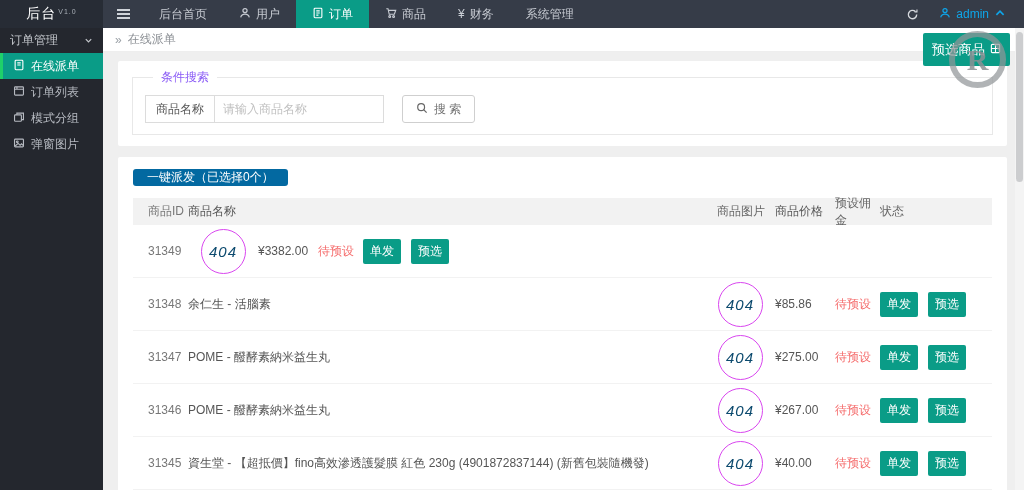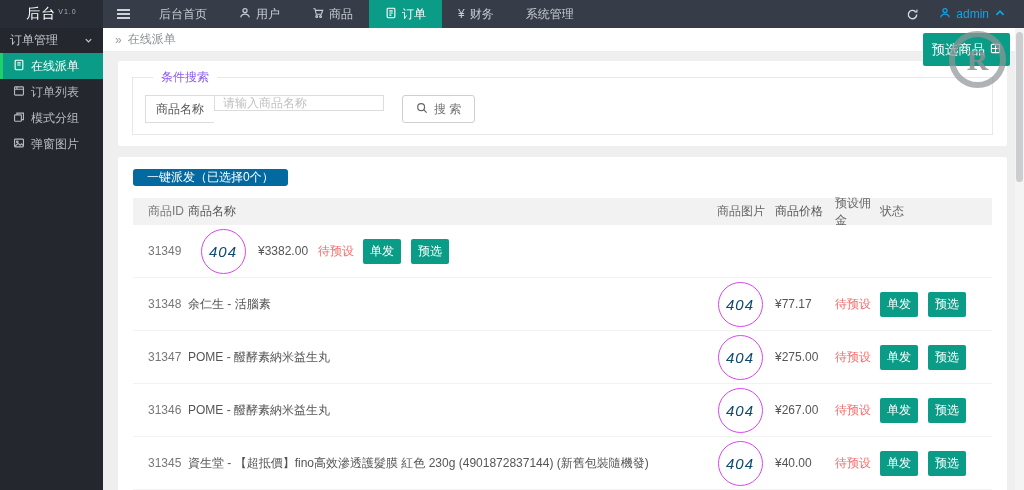--- a/index.html
+++ b/index.html
@@ -43,21 +43,21 @@
   .watermark span { font-size:30px; font-weight:bold; color:rgba(140,145,148,0.85); font-family:"Liberation Serif","DejaVu Serif",serif; }
 
   
   .card { background:#fff; border-radius:2px; }
   .search-card { padding:8px 14px 11px 14px; margin-bottom:11px; }
   fieldset { border:1px solid #e8e8e8; padding:9px 12px 11px 12px; }
   legend { color:#8b5cf6; padding:0 8px; margin-left:8px; }
   .search-row { display:flex; align-items:center; }
   .input-group { display:flex; }
   .input-label { height:28px; display:flex; align-items:center; padding:0 10px; border:1px solid #dcdcdc; border-right:none; color:#555; background:#fff; }
-  .input-group input { height:16px; width:170px; border:1px solid #dcdcdc; padding:0 8px; font-size:12px; color:#333; outline:none; }
+  .input-group input { height:28px; width:170px; border:1px solid #dcdcdc; padding:0 8px; font-size:12px; color:#333; outline:none; }
   .input-group input::placeholder { color:#c0c0c0; }
   .search-btn { margin-left:18px; height:28px; display:flex; align-items:center; gap:6px; background:#fff; border:1px solid #cfcfcf; border-radius:3px; padding:0 13px; color:#737373; cursor:pointer; font-size:12px; }
   .search-btn svg { width:12px; height:12px; }
 
   
   .table-card { padding:12px 15px 0 15px; min-height:360px; }
   .dispatch-btn { height:17px; background:#0369a1; color:#fff; border:none; border-radius:3px; padding:0 14px; font-size:12px; cursor:pointer; }
   .table { margin-top:12px; }
   .t-head { display:flex; align-items:center; height:27px; background:#f2f2f2; color:#666; }
   .t-row { display:flex; align-items:center; height:53px; border-bottom:1px solid #f2f2f2; background:#fff; }
@@ -95,34 +95,34 @@
       <div class="nav-item">
         <span>后台首页</span>
       </div>
       <div class="nav-item">
         <span class="icn"><svg viewBox="0 0 14 14" fill="none" stroke="currentColor" stroke-width="1.4">
               <circle cx="7" cy="4.2" r="2.4"></circle>
               <path d="M2 12c.6-2.6 2.6-3.8 5-3.8S11.4 9.4 12 12"></path>
             </svg></span>
         <span>用户</span>
       </div>
+      <div class="nav-item active">
+        <span class="icn"><svg viewBox="0 0 14 14" fill="none" stroke="currentColor" stroke-width="1.3">
+              <rect x="2.5" y="1.5" width="9" height="11" rx="1"></rect>
+              <path d="M5 4.5h4M5 7h4M5 9.5h2.5"></path>
+            </svg></span>
+        <span>订单</span>
+      </div>
       <div class="nav-item">
         <span class="icn"><svg viewBox="0 0 14 14" fill="none" stroke="currentColor" stroke-width="1.3">
               <path d="M1.5 2h2l1.4 6.5h6L12.5 4H4"></path>
               <circle cx="5.5" cy="11.2" r="1.1"></circle>
               <circle cx="10" cy="11.2" r="1.1"></circle>
             </svg></span>
         <span>商品</span>
-      </div>
-      <div class="nav-item active">
-        <span class="icn"><svg viewBox="0 0 14 14" fill="none" stroke="currentColor" stroke-width="1.3">
-              <rect x="2.5" y="1.5" width="9" height="11" rx="1"></rect>
-              <path d="M5 4.5h4M5 7h4M5 9.5h2.5"></path>
-            </svg></span>
-        <span>订单</span>
       </div>
       <div class="nav-item">
         <span>¥</span>
         <span>财务</span>
       </div>
       <div class="nav-item">
         <span>系统管理</span>
       </div>
     </nav>
     <div class="nav-right">
@@ -248,21 +248,21 @@
                 <button class="mini-btn">预选</button>
               </div>
             </div>
 
             <div class="t-row">
               <div class="c-id">31348</div>
               <div class="c-name">余仁生 - 活腦素</div>
               <div class="c-img">
                   <div class="img-404">404</div>
                 </div>
-              <div class="c-price">¥77.17</div>
+              <div class="c-price">¥85.86</div>
               <div class="c-comm pending">待预设</div>
               <div class="c-status">
                 <button class="mini-btn">单发</button>
                 <button class="mini-btn">预选</button>
               </div>
             </div>
 
             <div class="t-row">
               <div class="c-id">31347</div>
               <div class="c-name">POME - 醱酵素納米益生丸</div>

